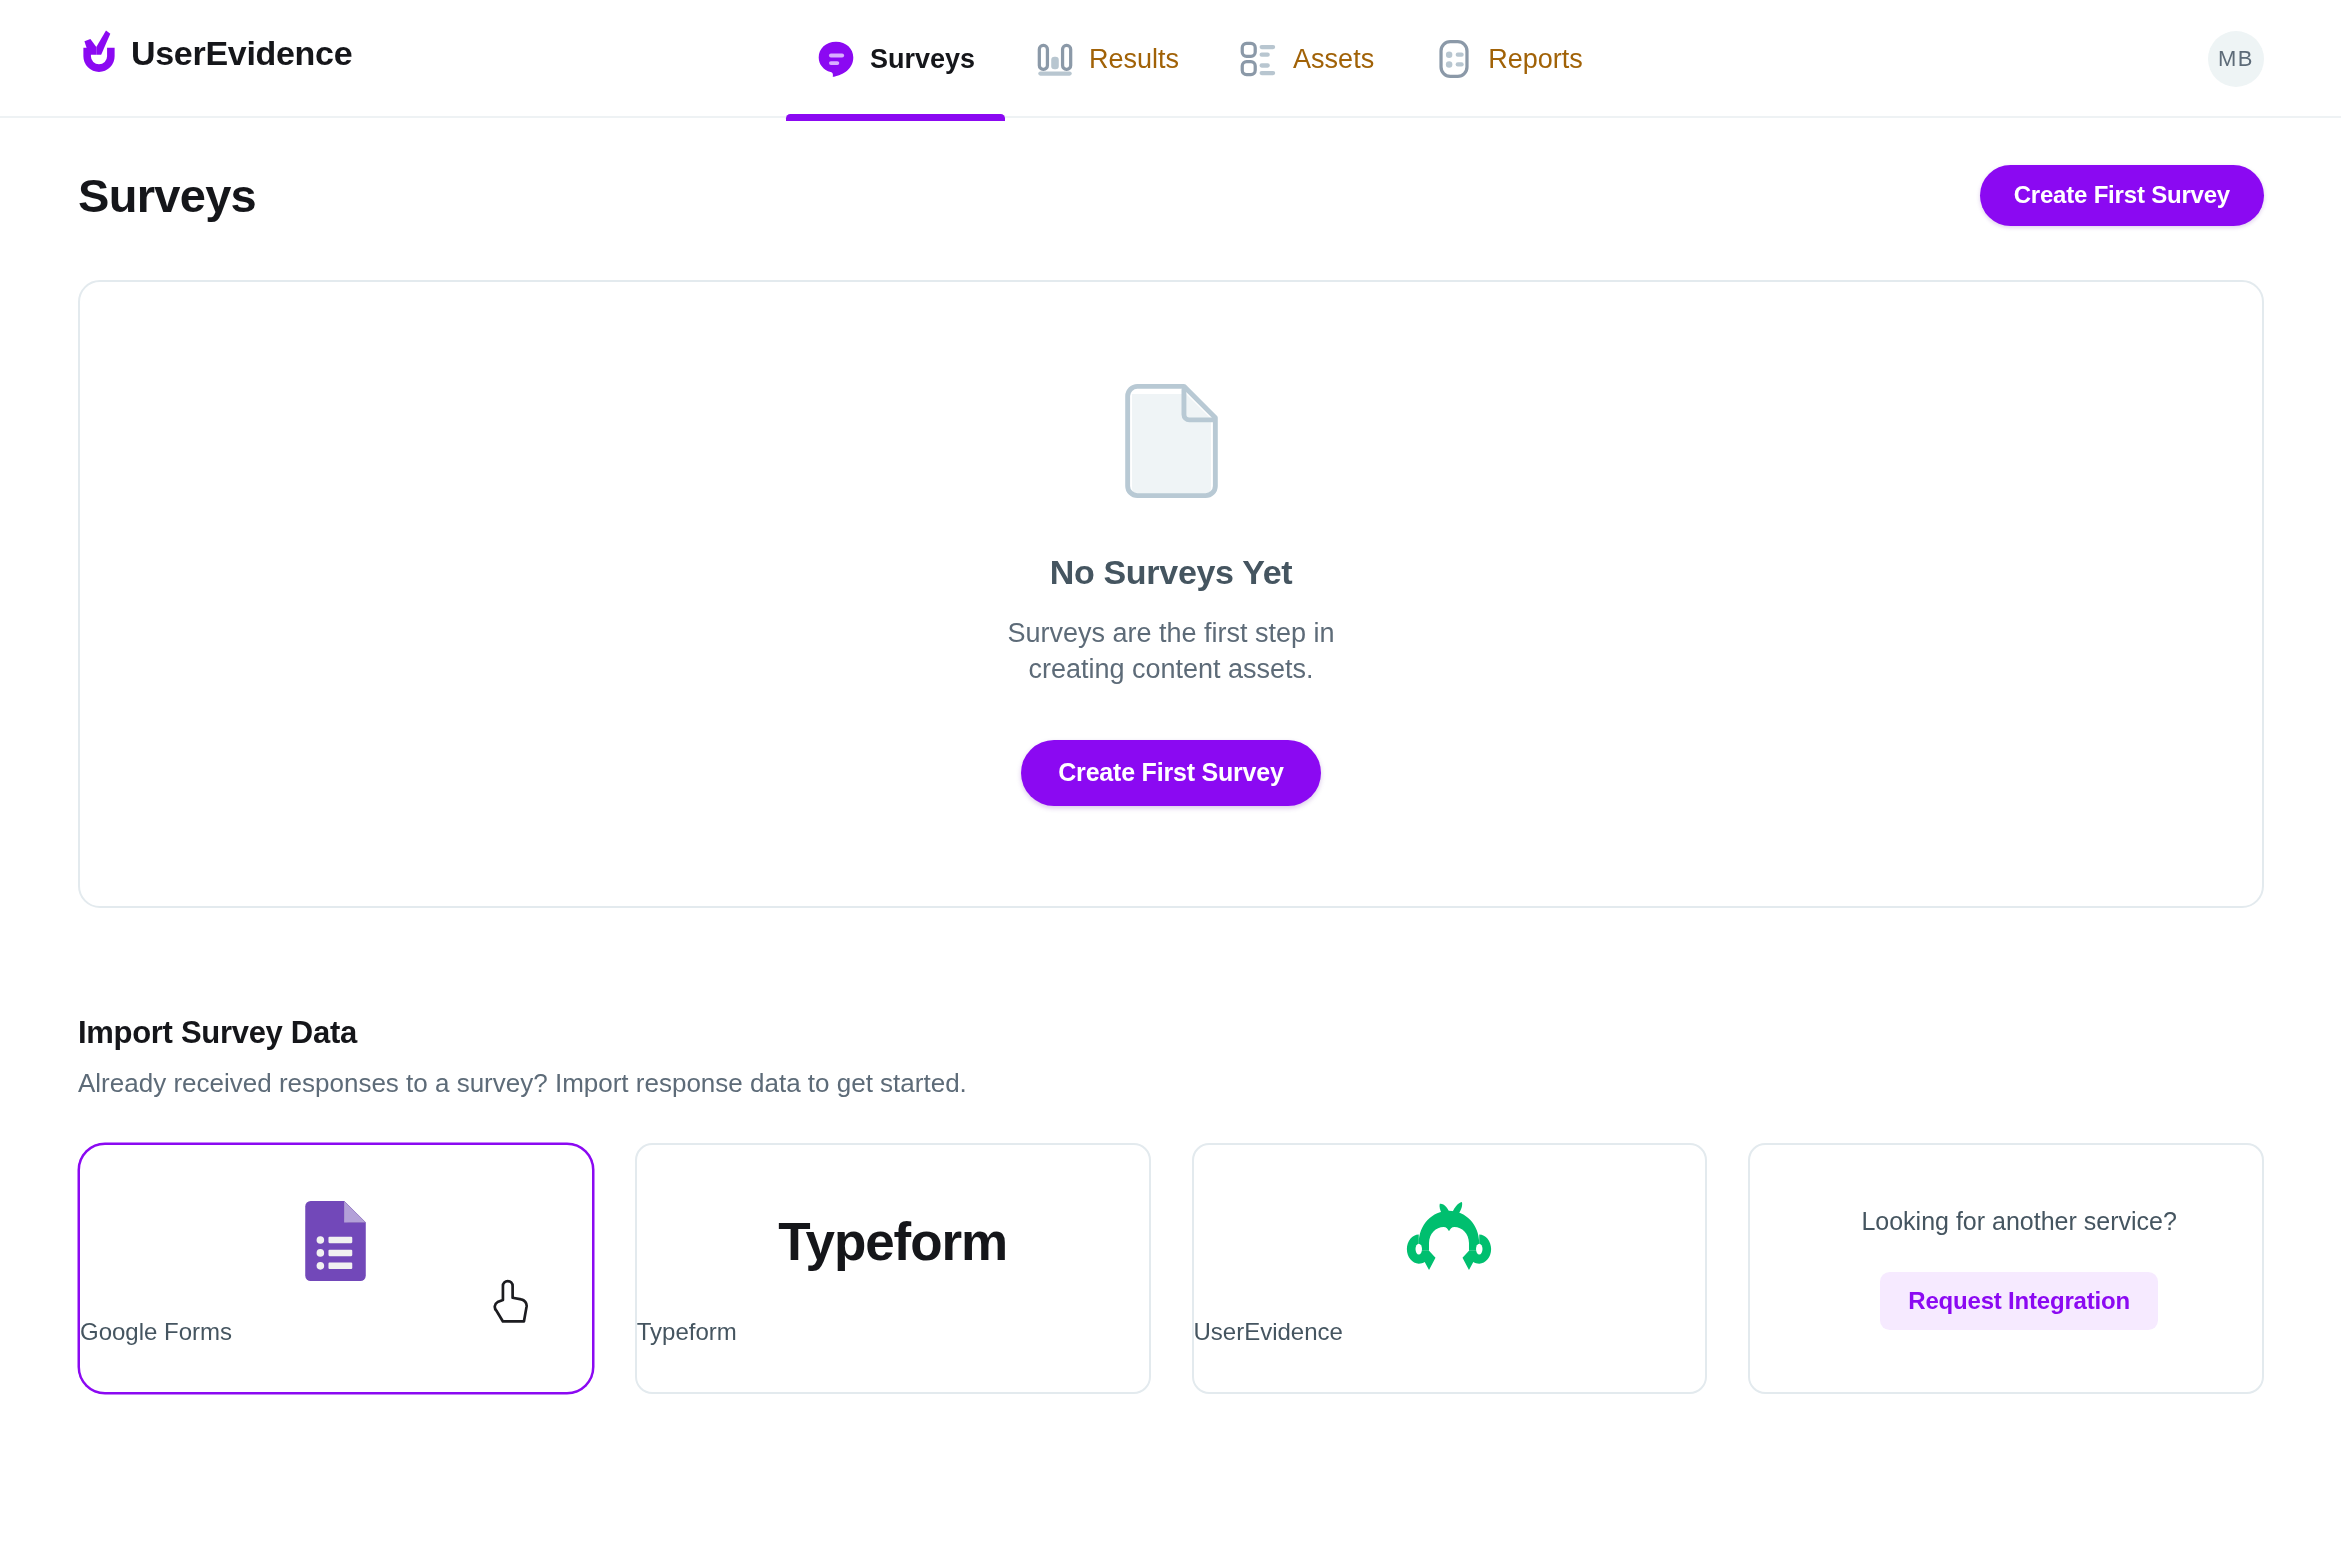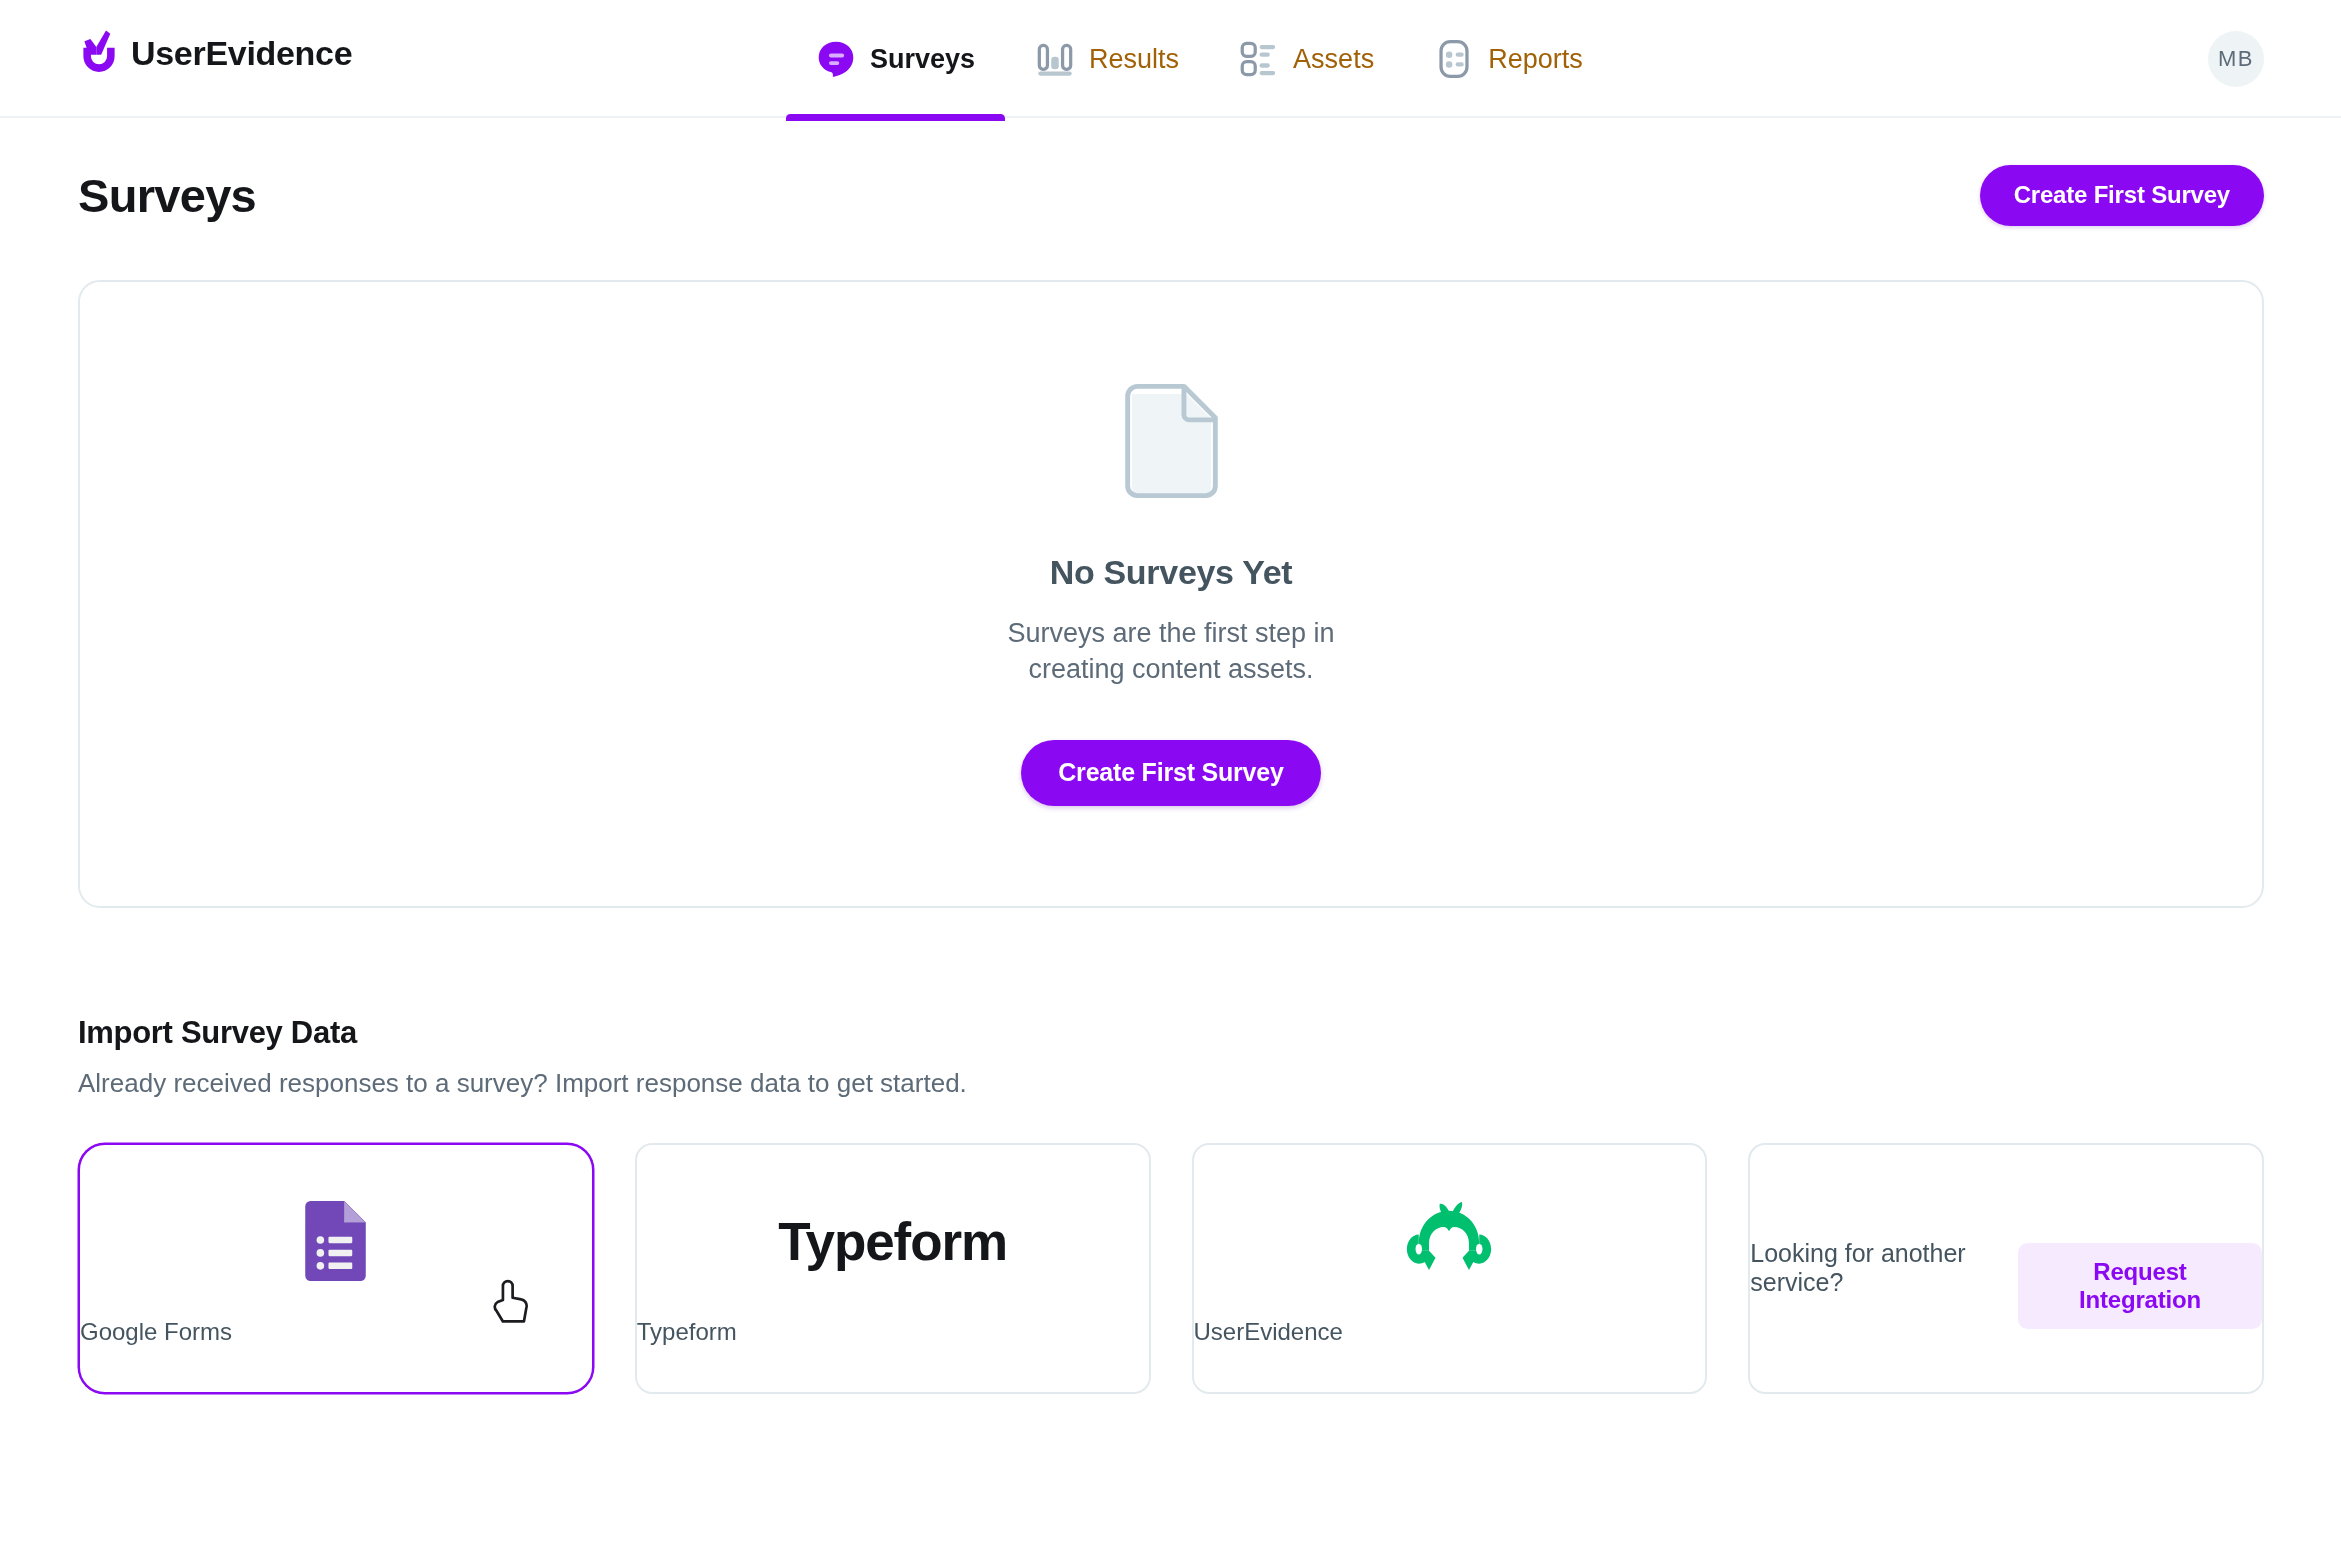--- a/index.html
+++ b/index.html
@@ -222,24 +222,25 @@
   .typeform-word {
     font-size: 53px;
     font-weight: 700;
     color: #15161a;
     letter-spacing: -1.1px;
     line-height: 1;
   }
 
   .request-card {
     display: flex;
-    flex-direction: row;
+    flex-direction: column;
     align-items: center;
     justify-content: center;
     cursor: default;
+    padding-left: 26px;
   }
   .request-q {
     font-size: 25px;
     font-weight: 400;
     color: #455560;
   }
   .btn-ghost {
     margin-top: 36px;
     background: #f6eaff;
     color: #8b09f2;

